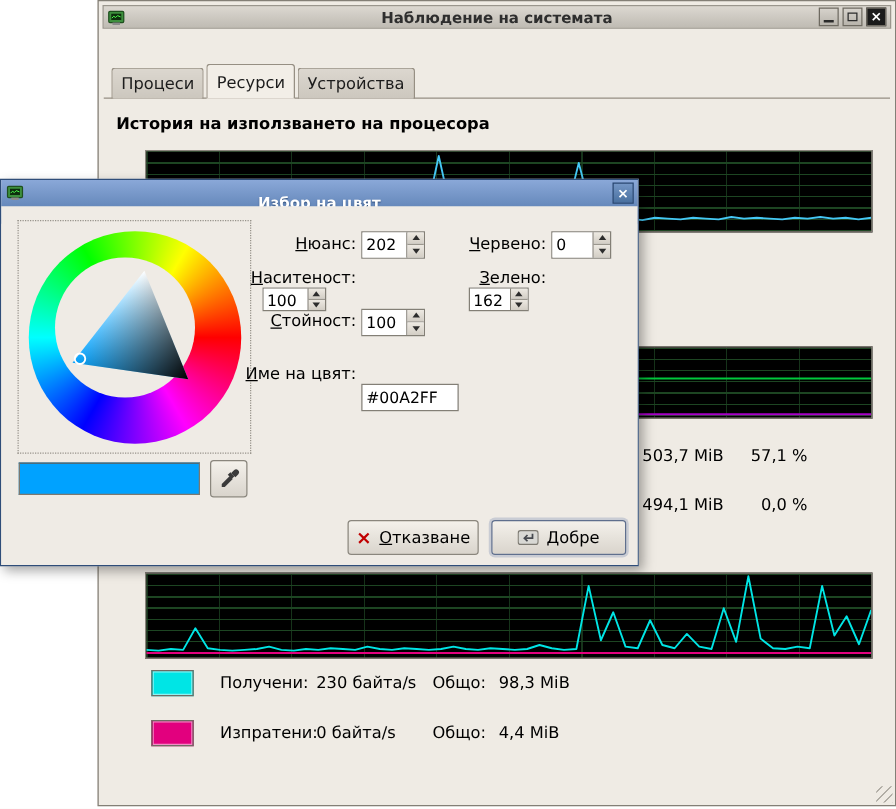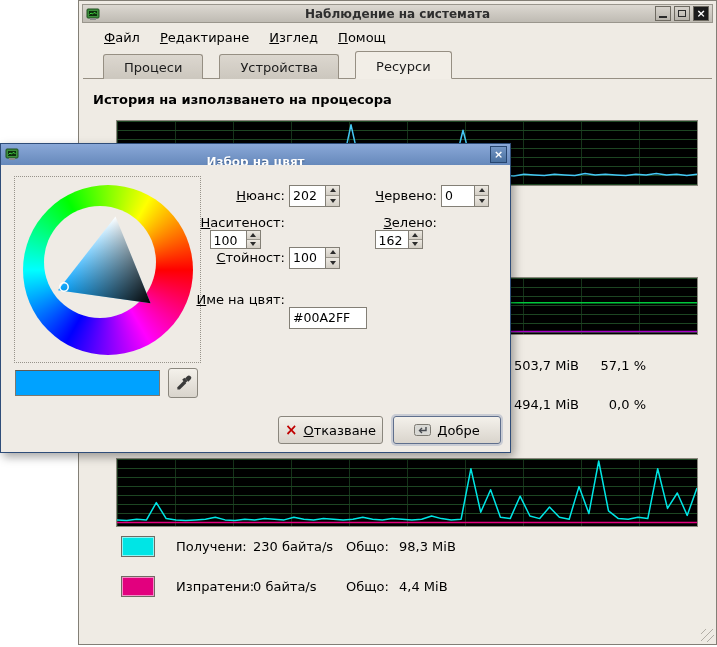--- a/index.html
+++ b/index.html
@@ -23,23 +23,23 @@
   .glyph-max { width:8px; height:7px; border:1.5px solid #2b2b2b; }
   .glyph-x { color:#fff; font-size:11px; font-weight:bold; line-height:1; }
 
   .menubar { position:absolute; left:4px; top:25px; right:4px; height:22px; display:flex;
     align-items:center; padding-left:12px; gap:2px; }
   .menu-item { display:inline-block; padding:2px 9px; font-size:13px; cursor:default; }
   .mnemonic::first-letter { text-decoration:underline; }
 
   .tabbar { position:absolute; left:4px; top:50px; right:4px; height:28px;
     border-bottom:1px solid #968f83; padding-left:6px; display:flex; align-items:flex-end; }
-  .tab { display:inline-block; padding:5px 20px 4px; margin-right:2px; font-size:13px;
+  .tab { display:inline-block; padding:5px 7px 4px; margin-right:2px; font-size:13px;
     background:linear-gradient(#DCD7CF,#CCC7BE); border:1px solid #968f83; border-bottom:none;
-    border-radius:3px 3px 0 0; position:relative; top:1px; color:#1c1c1c;margin-left:14px; }
+    border-radius:3px 3px 0 0; position:relative; top:1px; color:#1c1c1c; }
   .tab.active { background:#F2EEE7; padding-top:7px; top:1px; border-bottom:1px solid #F2EEE7; }
 
   .section-title { position:absolute; font-weight:bold; font-size:13px; }
   .cpu-title { left:14px; top:91px; }
 
   .graph { position:absolute; border:1px solid #8a867d; background-color:#000;
     background-image:
       repeating-linear-gradient(to bottom, #1d4522 0, #1d4522 1px, transparent 1px, transparent 9px),
       repeating-linear-gradient(to right, #16331a 0, #16331a 1px, transparent 1px, transparent 58px);
     overflow:hidden; }
@@ -151,31 +151,25 @@
           </span>
         <span class="wbtn">
             <span class="glyph-max"></span>
           </span>
         <span class="wbtn close">
             <span class="glyph-x">×</span>
           </span>
       </span>
     </div>
 
-    <div class="menubar">
-      <span class="menu-item mnemonic">Файл</span>
-      <span class="menu-item mnemonic">Редактиране</span>
-      <span class="menu-item mnemonic">Изглед</span>
-      <span class="menu-item mnemonic">Помощ</span>
-    </div>
 
     <div class="tabbar">
       <span class="tab">Процеси</span>
+      <span class="tab active">Ресурси</span>
       <span class="tab">Устройства</span>
-      <span class="tab active">Ресурси</span>
     </div>
 
     <div class="section-title cpu-title">История на използването на процесора</div>
 
     <div class="graph g-cpu">
         <svg width="580" height="64">
           <polyline points="0.0,52.0 10.2,53.9 20.4,52.6 30.5,54.5 40.7,53.2 50.9,50.2 61.1,53.9 71.2,53.2 81.4,52.0 91.6,53.9 101.8,54.5 111.9,45.9 122.1,52.6 132.3,53.9 142.5,53.2 152.6,52.0 162.8,53.9 173.0,54.5 183.2,53.2 193.3,53.9 203.5,52.6 213.7,53.2 223.9,50.8 234.0,3.8 244.2,49.6 254.4,53.2 264.6,53.9 274.7,54.5 284.9,53.2 295.1,53.9 305.3,52.0 315.4,53.2 325.6,53.9 335.8,50.8 346.0,9.3 356.1,48.4 366.3,53.2 376.5,54.5 386.7,53.9 396.8,55.1 407.0,53.2 417.2,53.9 427.4,54.5 437.5,53.2 447.7,53.9 457.9,54.5 468.1,52.6 478.2,53.9 488.4,53.2 498.6,53.9 508.8,54.5 518.9,53.2 529.1,53.9 539.3,52.6 549.5,53.9 559.6,53.2 569.8,54.5 580.0,53.2" fill="none" stroke="#45C8F5" stroke-width="1.5" stroke-linejoin="round"></polyline>
         </svg>
       </div>
 

